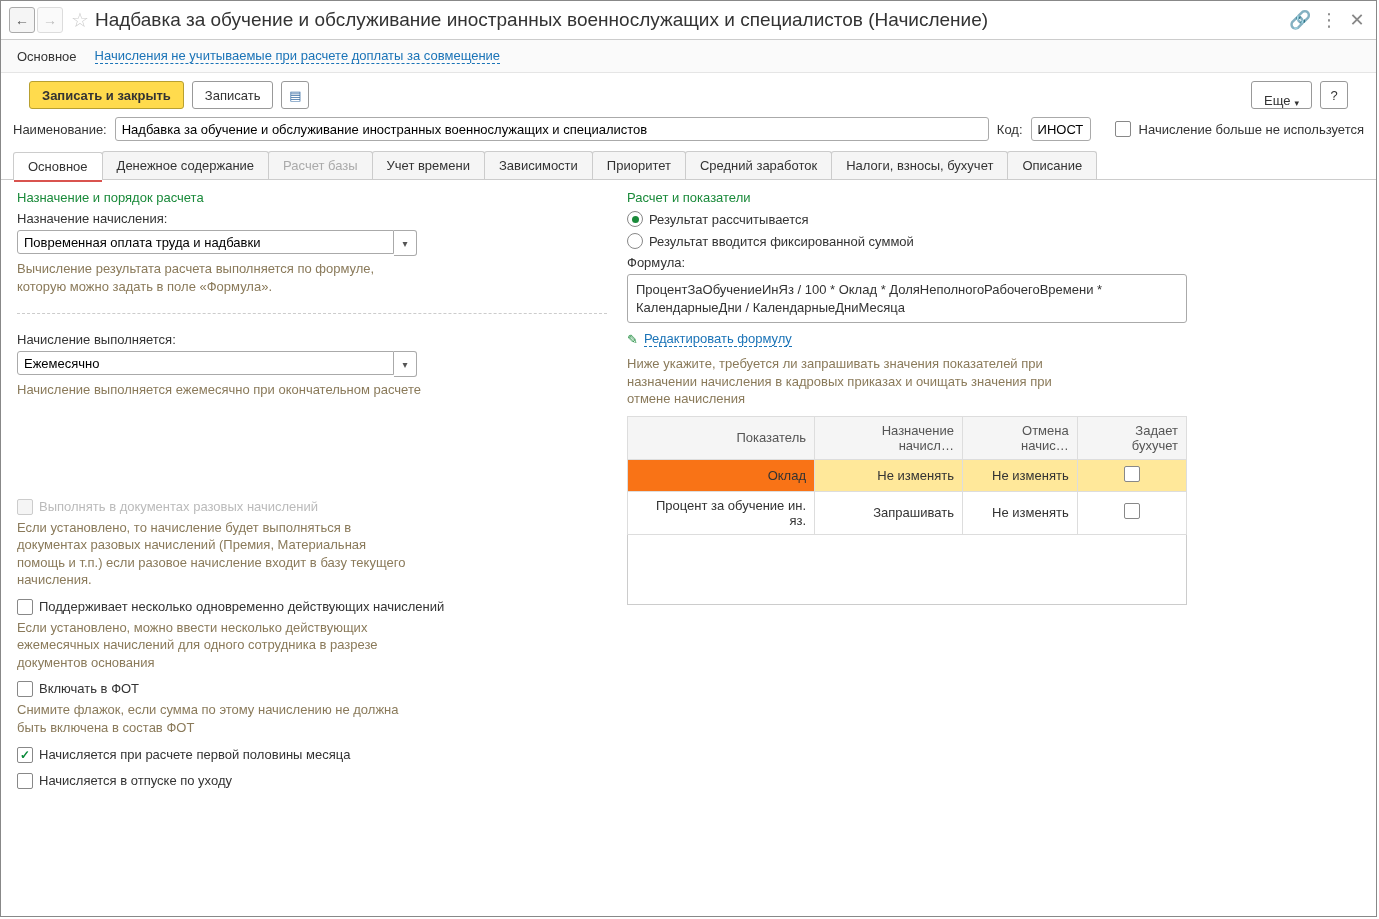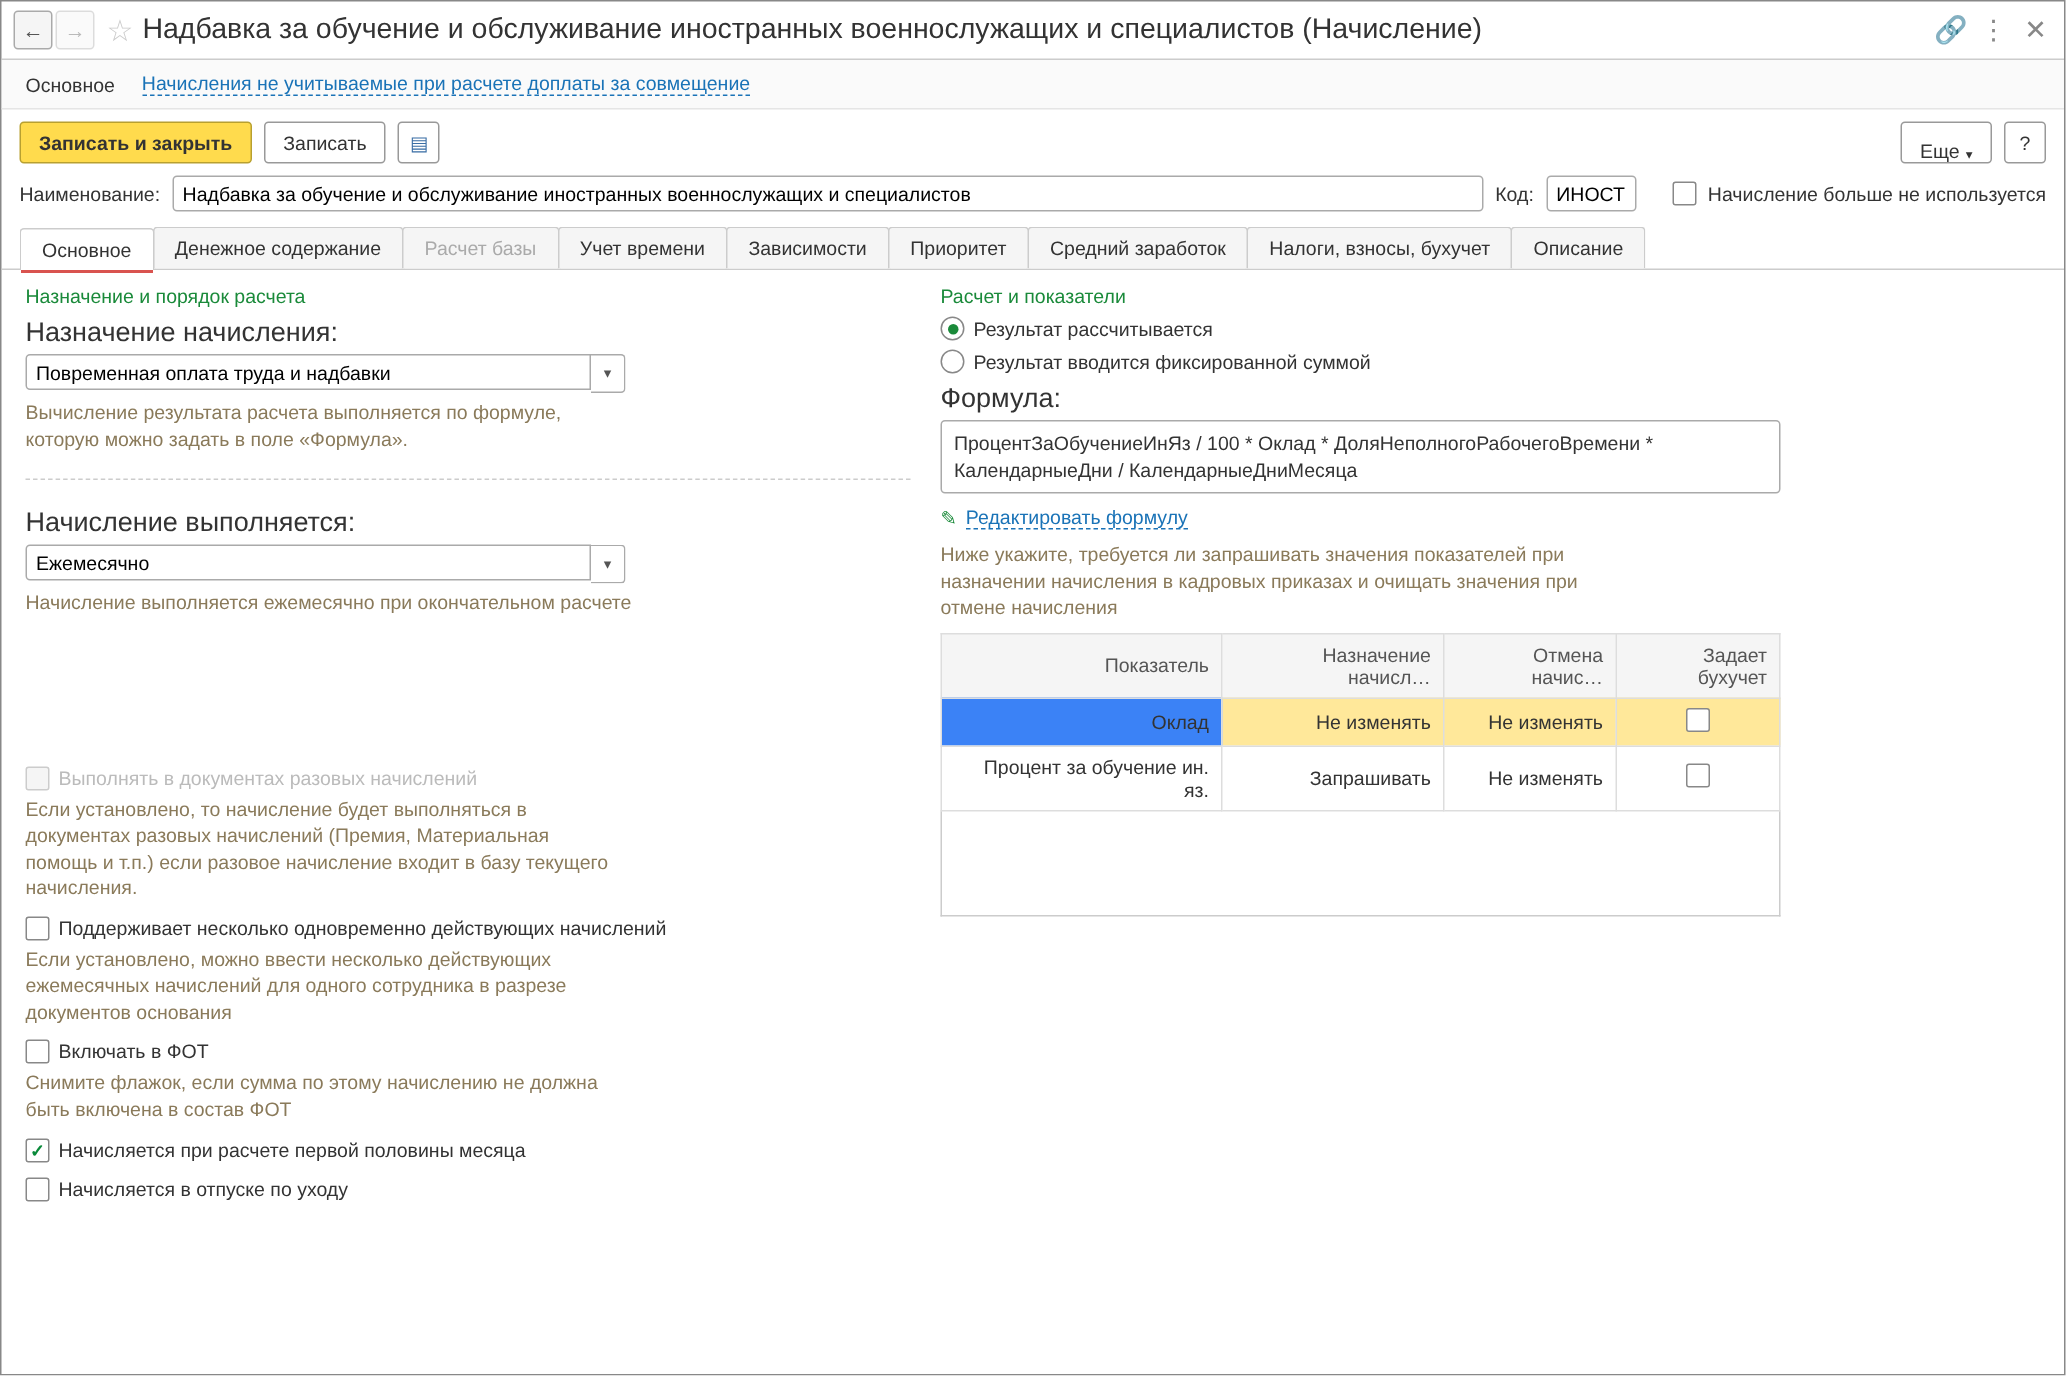--- a/index.html
+++ b/index.html
@@ -6,61 +6,61 @@
 .window{border:1px solid #888;width:1377px;height:917px;box-sizing:border-box;overflow:hidden;position:relative}
 .titlebar{display:flex;align-items:center;height:38px;padding:0 8px;border-bottom:1px solid #ccc}
 .navbtn{width:24px;height:24px;border:1px solid #aaa;border-radius:3px;background:#f5f5f5;margin-right:2px;display:flex;align-items:center;justify-content:center;font-size:14px;color:#555}
 .star{font-size:20px;color:#ccc;margin:0 6px}
 .title{font-size:19px;color:#333}
 .titlebar .spacer{flex:1}
 .ticon{width:22px;height:22px;display:flex;align-items:center;justify-content:center;color:#888;font-size:18px;margin-left:6px}
 .subhdr{display:flex;align-items:center;height:32px;padding:0 16px;border-bottom:1px solid #e5e5e5;background:#fafafa}
 .subhdr-main{font-size:13px;color:#333;margin-right:18px}
 .subhdr-link{color:#1a73b7;border-bottom:1px dashed #1a73b7;cursor:pointer}
-.toolbar{display:flex;align-items:center;height:44px;padding:0 12px;gap:8px}
+.toolbar{display:flex;align-items:center;height:44px;padding:0 28px;gap:8px}
 .btn{height:26px;border:1px solid #999;border-radius:3px;background:#fff;padding:0 12px;font-size:13px;display:flex;align-items:center}
 .btn-primary{background:#ffdb4d;border-color:#b8a030;font-weight:bold}
 .btn-icon{width:26px;padding:0;justify-content:center;color:#3a6ea5}
 .btn-more{display:flex;align-items:flex-end;gap:4px}
 .toolbar .spacer{flex:1}
 .formrow{display:flex;align-items:center;padding:0 12px;gap:8px;margin-bottom:10px}
 .lbl{font-size:13px;color:#333}
 .input{height:24px;border:1px solid #aaa;border-radius:3px;padding:0 6px;font-size:13px;box-sizing:border-box}
 .chk{width:14px;height:14px;border:1px solid #888;border-radius:2px;display:inline-flex;align-items:center;justify-content:center;flex-shrink:0;background:#fff}
 .chk.checked::after{content:"✓";color:#0a8a3a;font-size:12px;font-weight:bold}
 .chk.disabled{border-color:#ccc;background:#f5f5f5}
 .tabs{display:flex;border-bottom:1px solid #ccc;padding:0 12px}
 .tab{padding:6px 14px;border:1px solid #ccc;border-bottom:none;background:#f5f5f5;margin-right:-1px;font-size:13px;border-radius:3px 3px 0 0;cursor:pointer}
 .tab.active{background:#fff;position:relative;top:1px}
 .tab.active::after{content:"";position:absolute;left:0;right:0;bottom:-2px;height:2px;background:#d9534f}
 .tab.disabled{color:#aaa}
 .body{display:flex;padding:10px 16px;gap:20px}
 .col{flex:1;min-width:0}
 .section-title{color:#1a8a3a;font-size:13px;margin-bottom:6px}
-.fld-lbl{font-size:18px;margin-bottom:4px}
+.fld-lbl{font-size:13px;margin-bottom:4px}
 .select{display:flex;width:400px}
 .select .input{flex:1;border-radius:3px 0 0 3px}
 .select .dd{width:22px;height:24px;border:1px solid #aaa;border-left:none;border-radius:0 3px 3px 0;display:flex;align-items:center;justify-content:center;font-size:10px;color:#555;background:#fff}
 .hint{color:#8a7a5a;font-size:13px;line-height:1.35;margin-top:4px}
 .hr{border-top:1px dashed #ccc;margin:18px 0}
 .chkrow{display:flex;align-items:flex-start;gap:6px;margin-top:10px}
 .chkrow .lbl2{font-size:13px}
 .chkrow.disabled .lbl2{color:#bbb}
 .radio{width:14px;height:14px;border:1px solid #888;border-radius:50%;display:inline-flex;align-items:center;justify-content:center;flex-shrink:0}
 .radio.checked::after{content:"";width:7px;height:7px;background:#1a8a3a;border-radius:50%}
 .radiorow{display:flex;align-items:center;gap:6px;margin-bottom:6px}
 .formula-box{border:1px solid #aaa;border-radius:3px;padding:6px 8px;font-size:13px;line-height:1.35;min-height:44px;width:560px;box-sizing:border-box}
 .editlink{display:flex;align-items:center;gap:6px;margin-top:8px}
 .editlink a{color:#1a73b7;border-bottom:1px dashed #1a73b7}
 .pencil{color:#1a8a3a}
 .table{border:1px solid #ccc;width:560px;margin-top:8px;border-collapse:collapse}
 .table th,.table td{border:1px solid #ddd;padding:6px 8px;font-size:13px;text-align:right;font-weight:normal}
 .table th{background:#f5f5f5;color:#555}
 .table tr.sel td{background:#ffe89a}
-.table tr.sel td:first-child{background:#3b82f6}
+.table tr.sel td:first-child{background:#f97316}
 .table .chkcell{text-align:center}
 </style>
 </head>
 <body>
 
 <div class="window">
   <div class="titlebar">
     <div class="navbtn">←</div>
     <div class="navbtn" style="opacity:.4">→</div>
     <div class="star">☆</div>

